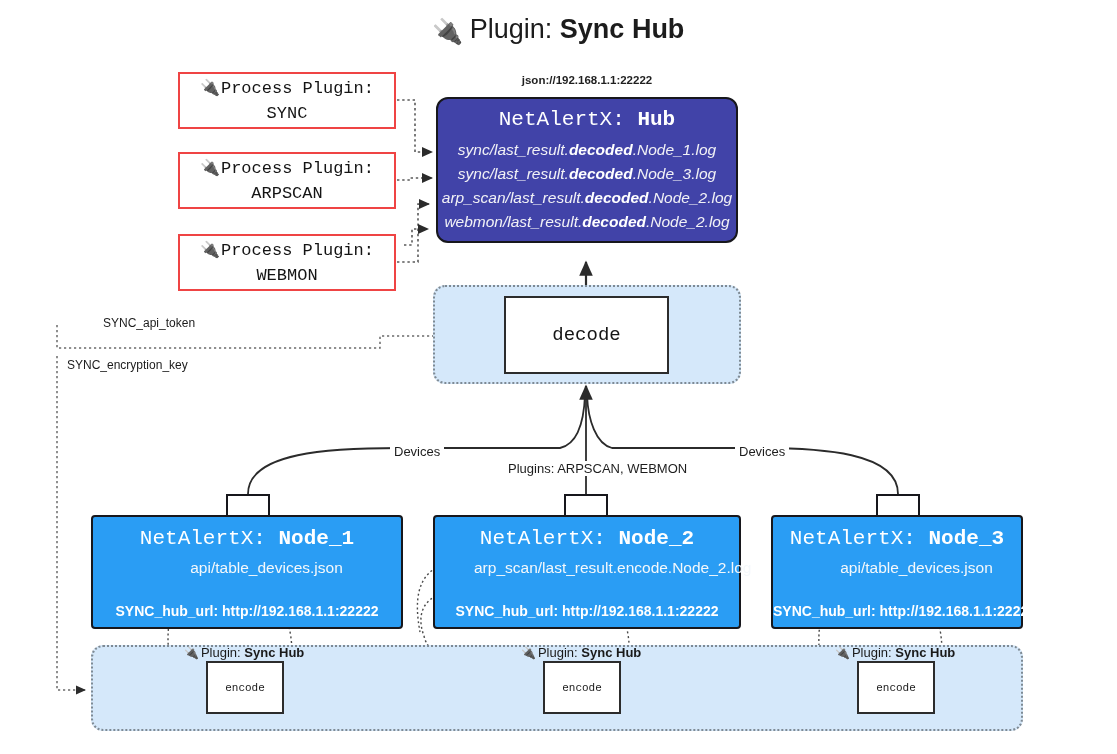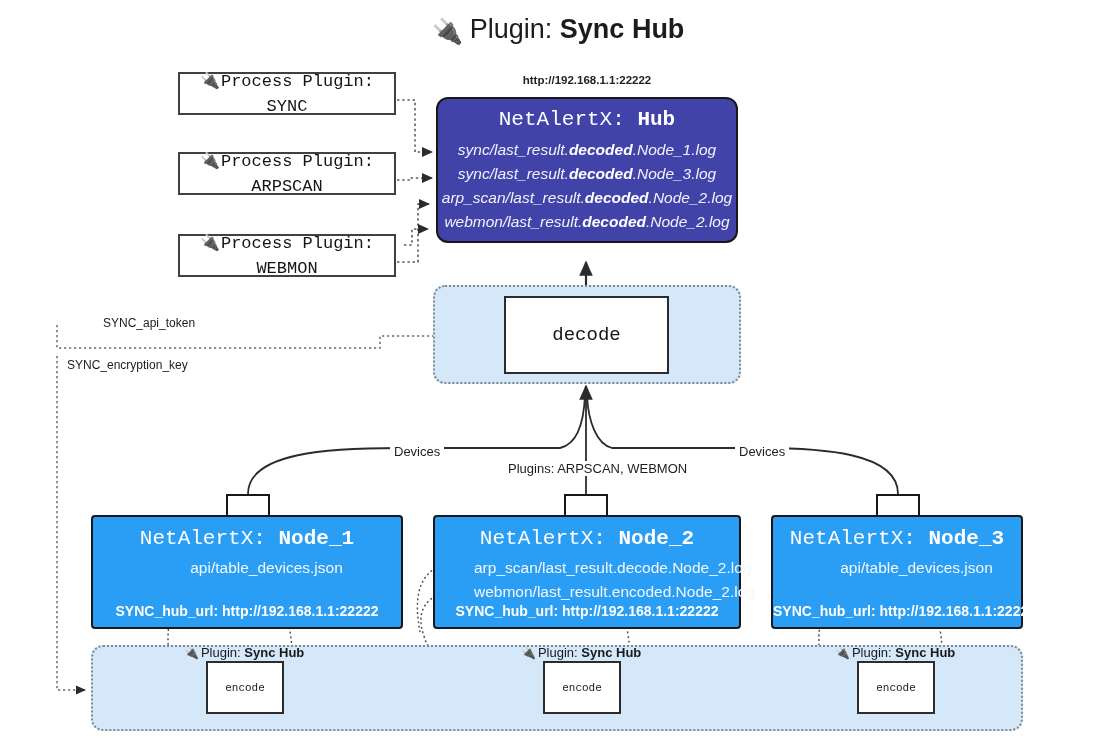--- a/index.html
+++ b/index.html
@@ -16,21 +16,21 @@
   #title{
     left:0;top:14px;width:1117px;text-align:center;
     font-size:27px;color:#1c1c1c;white-space:nowrap;
   }
   #title .plug{font-size:25px;margin-right:6px;vertical-align:-2px;}
   #title .t-light{font-weight:400;}
   #title .t-bold{font-weight:700;}
 
   
   .proc{
-    width:218px;height:43px;border:2px solid #404040;background:#ffffff;
+    width:218px;height:57px;border:2px solid #ef4444;background:#ffffff;
     font-family:"Liberation Mono","DejaVu Sans Mono",monospace;
     font-size:17px;line-height:25px;color:#141414;
     display:flex;flex-direction:column;align-items:center;justify-content:center;
     text-align:center;
   }
   .proc .l1{display:block;white-space:nowrap;}
   .proc .l1 .plug{font-family:"DejaVu Sans",sans-serif;font-size:16px;margin-right:1px;}
   .proc .l2{display:block;}
 
   
@@ -178,21 +178,21 @@
   </div>
   <div class="node proc" style="left:178px;top:152px;">
     <span class="l1"><span class="plug">🔌</span><span>Process Plugin:</span></span>
     <span class="l2">ARPSCAN</span>
   </div>
   <div class="node proc" style="left:178px;top:234px;">
     <span class="l1"><span class="plug">🔌</span><span>Process Plugin:</span></span>
     <span class="l2">WEBMON</span>
   </div>
 
-  <div class="node" id="hub-url">http://192.168.1.1:22222</div>
+  <div class="node" id="hub-url">json://192.168.1.1:22222</div>
   <div class="node" id="hub">
     <div class="hub-title">
       <span>NetAlertX:</span>
       <b>Hub</b>
     </div>
     <div class="logline"><span>sync/last_result.</span><b>decoded</b><span>.Node_1.log</span></div>
     <div class="logline"><span>sync/last_result.</span><b>decoded</b><span>.Node_3.log</span></div>
     <div class="logline"><span>arp_scan/last_result.</span><b>decoded</b><span>.Node_2.log</span></div>
     <div class="logline"><span>webmon/last_result.</span><b>decoded</b><span>.Node_2.log</span></div>
   </div>
@@ -218,22 +218,21 @@
     </div>
     <div class="nn-line">api/table_devices.json</div>
     <div class="nn-foot">SYNC_hub_url: http://192.168.1.1:22222</div>
   </div>
 
   <div class="node netnode" id="node2">
     <div class="nn-title">
       <span>NetAlertX:</span>
       <b>Node_2</b>
     </div>
-    <div class="nn-line">arp_scan/last_result.decode.Node_2.log</div>
-    <div class="nn-line">webmon/last_result.encoded.Node_2.log</div>
+    <div class="nn-line">arp_scan/last_result.encode.Node_2.log</div>
     <div class="nn-foot">SYNC_hub_url: http://192.168.1.1:22222</div>
   </div>
 
   <div class="node netnode" id="node3">
     <div class="nn-title">
       <span>NetAlertX:</span>
       <b>Node_3</b>
     </div>
     <div class="nn-line">api/table_devices.json</div>
     <div class="nn-foot">SYNC_hub_url: http://192.168.1.1:22222</div>

